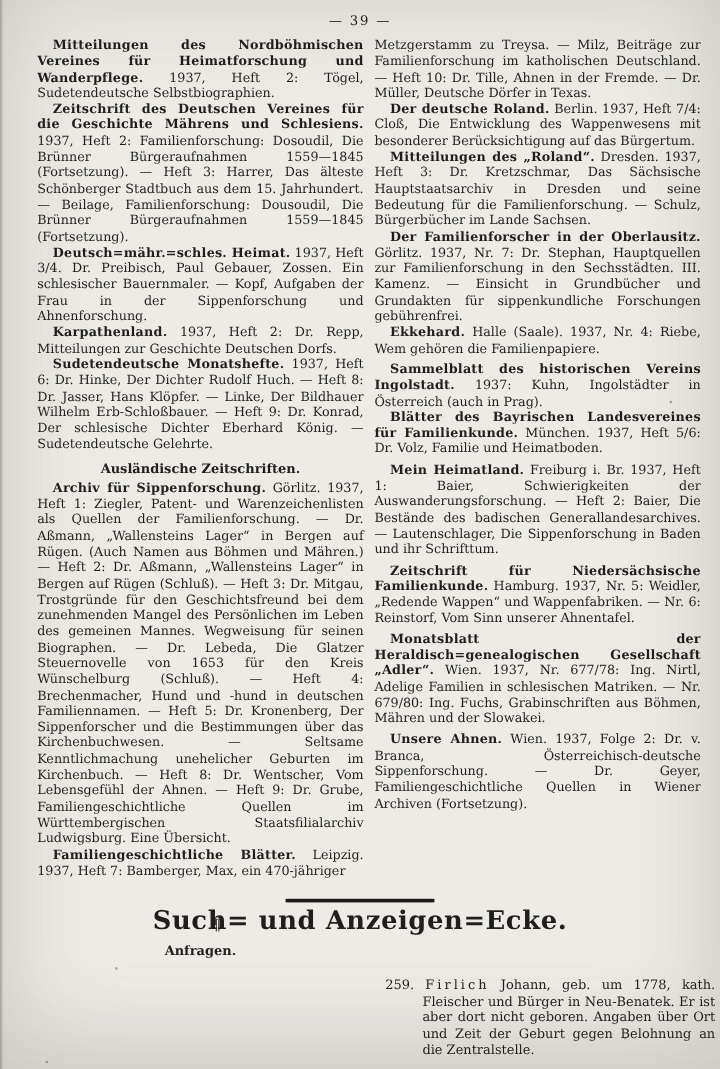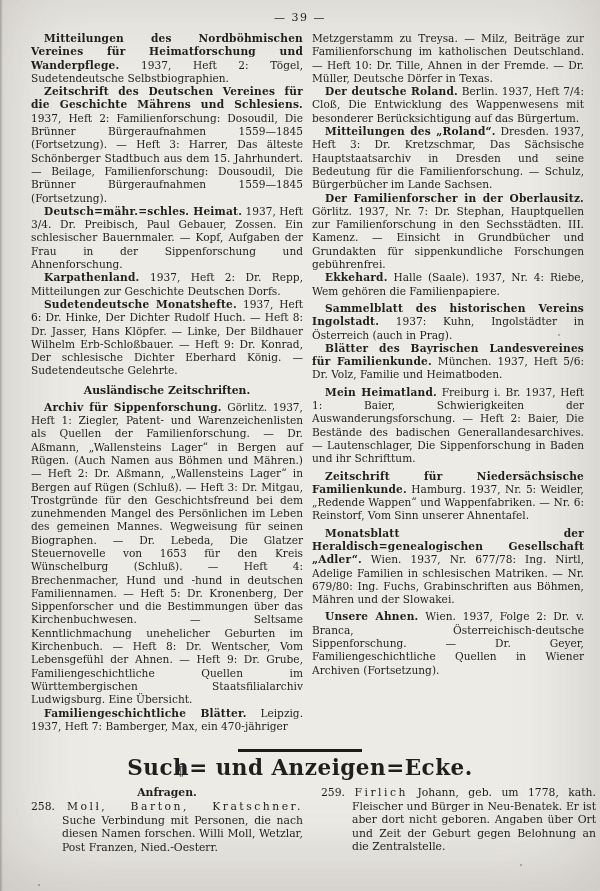--- a/index.html
+++ b/index.html
@@ -27,21 +27,21 @@
 
   .ads-head { position:relative; margin-top:7px; text-align:center; }
   .divider { width:124px; height:3px; background:#1c1b19; margin:0 auto; }
   .ads-title { font-size:21.5px; font-weight:bold; margin-top:3px; letter-spacing:0.5px; }
   .ink-mark { position:absolute; left:176px; top:15px; font-size:13px; font-weight:bold; opacity:0.85; }
 
   .ads-cols { display:flex; gap:18px; margin:6px 4px 0 31px; align-items:flex-start; }
   .ad-col-left { width:272px; }
   .ad-col-right { flex:1; }
   .ads-sub { text-align:center; font-weight:bold; font-size:10.8px; margin-bottom:1px; }
-  .ad { padding-left:31px; text-indent:-31px; text-align:justify; font-size:10.8px; line-height:13.6px; }
+  .ad { padding-left:31px; text-indent:-31px; text-align:justify; font-size:10.8px; line-height:13.6px;margin-top:28px; }
   .sperr { letter-spacing:2.5px; word-spacing:9px; }
 </style>
 </head>
 <body>
 
 <div class="edge-left"></div>
 <div class="speck" style="left:38px; top:884px; width:2px; height:2px;"></div>
 <div class="speck" style="left:558px; top:334px; width:2px; height:2px;"></div>
 <div class="speck" style="left:96px; top:806px; width:1.5px; height:1.5px;"></div>
 <div class="speck" style="left:520px; top:864px; width:2px; height:2px;"></div>
@@ -76,22 +76,19 @@
 
 <div class="ads-head">
   <div class="divider"></div>
   <span class="ink-mark">¶</span>
   <div class="ads-title">Such= und Anzeigen=Ecke.</div>
 </div>
 
 <div class="ads-cols">
   <div class="ad-col-left">
     <div class="ads-sub">Anfragen.</div>
-    <p class="ad"><span>258.</span>
-      <span class="sperr">Moll, Barton, Kratschner.</span>
-      <span>Suche Verbindung mit Personen, die nach diesen Namen forschen. Willi Moll, Wetzlar, Post Franzen, Nied.-Oesterr.</span></p>
   </div>
   <div class="ad-col-right">
     <p class="ad"><span>259.</span>
       <span class="sperr">Firlich</span>
       <span>Johann, geb. um 1778, kath. Fleischer und Bürger in Neu-Benatek. Er ist aber dort nicht geboren. Angaben über Ort und Zeit der Geburt gegen Belohnung an die Zentralstelle.</span></p>
   </div>
 </div>
 
 </body></html>

